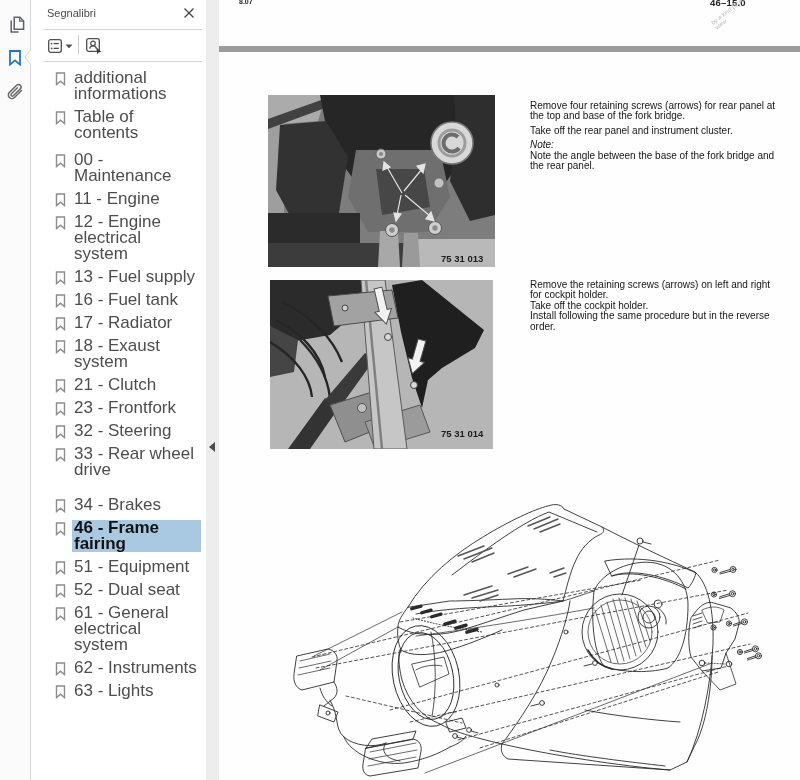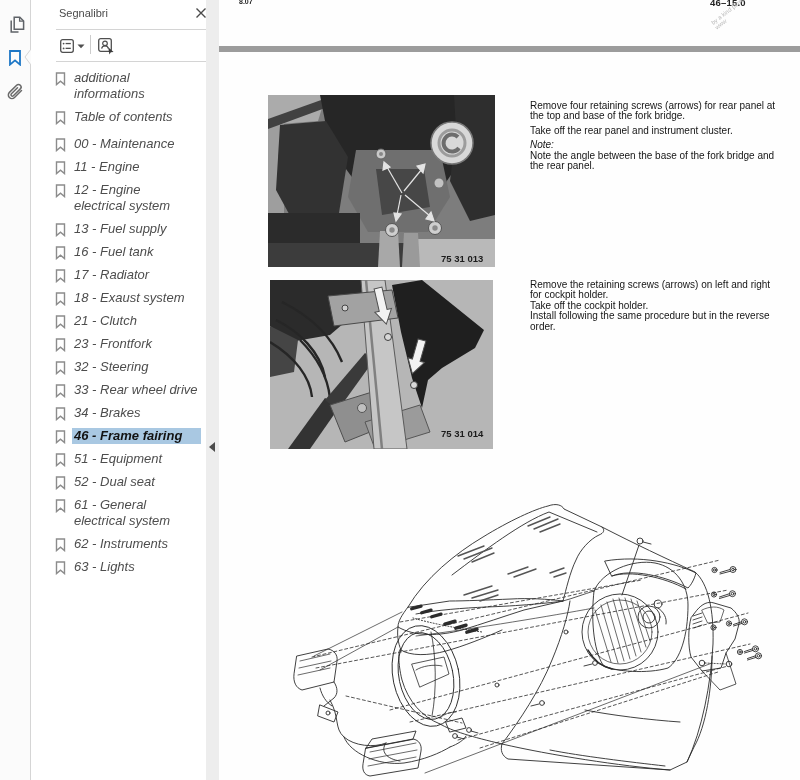--- a/index.html
+++ b/index.html
@@ -2,36 +2,36 @@
 <html><head>
 <meta charset="utf-8">
 <style>
   html,body{margin:0;padding:0;}
   body{width:800px;height:780px;overflow:hidden;position:relative;
        font-family:"Liberation Sans",sans-serif;background:#fff;}
   .abs{position:absolute;}
   
   #iconbar{left:0;top:0;width:30px;height:780px;background:#fbfbfb;border-right:1px solid #d5d5d5;}
   
-  #panel{left:47px;top:0;width:174px;height:680px;background:#fff;border-right:1px solid #d0d0d0;}
+  #panel{left:35px;top:0;width:174px;height:680px;background:#fff;border-right:1px solid #d0d0d0;}
   #ptitle{left:12px;top:7px;font-size:11px;color:#4a4a4a;}
   #pclose{left:176px;top:7px;width:12px;height:12px;}
   .pdiv{left:9px;width:158px;height:1px;background:#d4d4d4;}
   
   #gapstrip{left:206px;top:0;width:13px;height:780px;background:#ededed;}
   #collapsetri{left:209px;top:442px;width:0;height:0;border-top:5px solid transparent;border-bottom:5px solid transparent;border-right:6px solid #4c4c4c;}
   
   #page1{left:219px;top:0;width:581px;height:46px;background:#fefefe;}
   #band{left:219px;top:46px;width:581px;height:6px;background:#9c9c9c;}
   #page2{left:219px;top:52px;width:581px;height:728px;background:#fefefe;}
   
   #list{left:31px;top:70px;width:174px;}
   .bi{display:flex;align-items:flex-start;margin:0 0 0 0;}
   .bi svg{flex:0 0 auto;margin:2px 6px 0 24px;}
-  .bi .t{font-size:13px;color:#4d4d4d;line-height:16px;padding:0 2px;flex:1;margin-right:4px;font-style:italic;}
+  .bi .t{font-size:17px;color:#4d4d4d;line-height:16px;padding:0 2px;flex:1;margin-right:4px;}
   .bi.sel .t{background:#a9c8e2;color:#131313;font-weight:bold;}
   
   .doc{font-size:10px;line-height:10.6px;color:#151515;letter-spacing:0px;}
   .doc p{margin:0 0 4px 0;}
 </style>
 </head>
 <body>
 <div class="abs" id="iconbar">
   <svg class="abs" style="left:8px;top:15px" width="18" height="18" viewBox="0 0 18 18">
     <path d="M3.2 5.5 V17 H10.5" fill="none" stroke="#5f6368" stroke-width="1.5"></path>
@@ -143,21 +143,21 @@
         <path d="M1.5 1 H9.5 V12.6 L5.5 9.2 L1.5 12.6 Z" fill="none" stroke="#8c8c8c" stroke-width="1.4"></path>
       </svg>
       <div class="t">23 - Frontfork</div>
     </div>
 <div class="bi" style="margin-bottom:7px">
       <svg width="11" height="14" viewBox="0 0 11 14">
         <path d="M1.5 1 H9.5 V12.6 L5.5 9.2 L1.5 12.6 Z" fill="none" stroke="#8c8c8c" stroke-width="1.4"></path>
       </svg>
       <div class="t">32 - Steering</div>
     </div>
-<div class="bi" style="margin-bottom:7px">
+<div class="bi" style="margin-bottom:19px">
       <svg width="11" height="14" viewBox="0 0 11 14">
         <path d="M1.5 1 H9.5 V12.6 L5.5 9.2 L1.5 12.6 Z" fill="none" stroke="#8c8c8c" stroke-width="1.4"></path>
       </svg>
       <div class="t">33 - Rear wheel drive</div>
     </div>
 <div class="bi" style="margin-bottom:7px">
       <svg width="11" height="14" viewBox="0 0 11 14">
         <path d="M1.5 1 H9.5 V12.6 L5.5 9.2 L1.5 12.6 Z" fill="none" stroke="#8c8c8c" stroke-width="1.4"></path>
       </svg>
       <div class="t">34 - Brakes</div>

